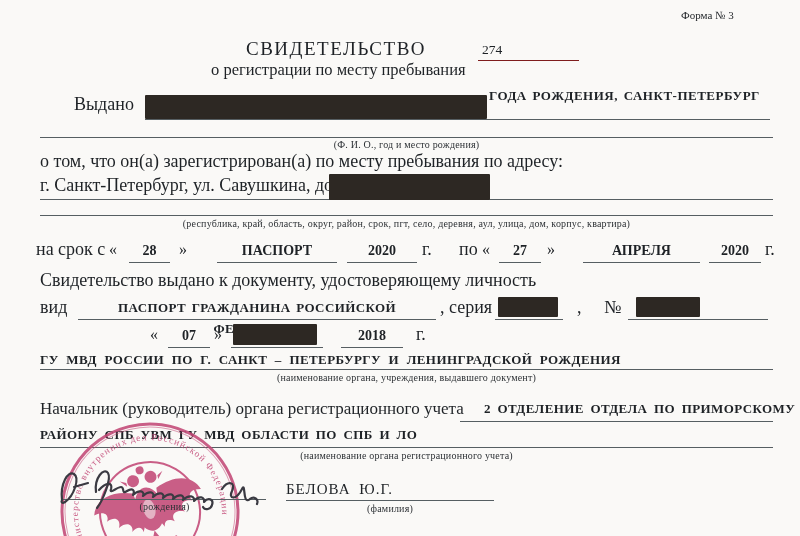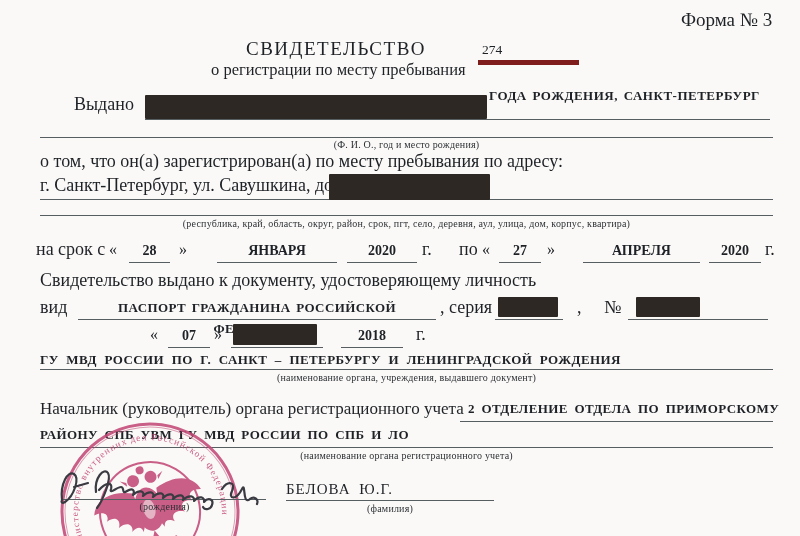--- a/index.html
+++ b/index.html
@@ -18,25 +18,25 @@
   .redact{position:absolute;background:#2d2823;border-radius:1px;z-index:2;}
   .bcaps{font-weight:bold;font-size:13px;letter-spacing:.4px;word-spacing:4px;}
   .qt{font-size:16px;}
   svg{display:block;}
 </style>
 </head>
 <body>
 
 <div class="page">
 
-  <div class="abs" style="top:9px;left:681px;font-size:19px;">Форма № 3</div>
+  <div class="abs" style="top:9px;left:681px;font-size:11px;">Форма № 3</div>
 
   <div class="abs" style="top:38px;left:211px;width:250px;text-align:center;font-size:19px;letter-spacing:1.5px;">СВИДЕТЕЛЬСТВО</div>
 
-  <div class="abs" style="top:42px;left:478px;width:97px;height:18px;border-bottom:5px solid #7f1d1d;font-size:13.5px;padding-left:4px;">274</div>
+  <div class="abs" style="top:42px;left:478px;width:97px;height:18px;border-bottom:1px solid #7f1d1d;font-size:13.5px;padding-left:4px;">274</div>
 
   <div class="abs" style="top:60px;left:211px;width:280px;text-align:left;font-size:16.5px;">о регистрации по месту пребывания</div>
 
   <div class="abs body-txt" style="top:94px;left:74px;">Выдано</div>
   <div class="redact" style="top:95px;left:145px;width:342px;height:24px;"></div>
   <div class="abs bcaps" style="top:88px;left:489px;letter-spacing:.5px;word-spacing:2px;">ГОДА РОЖДЕНИЯ, САНКТ-ПЕТЕРБУРГ</div>
   <div class="rule" style="top:119px;left:145px;width:625px;border-bottom-width:1.6px;"></div>
 
   <div class="rule" style="top:137px;left:40px;width:733px;"></div>
   <div class="abs cap" style="top:139px;left:40px;width:733px;">(Ф. И. О., год и место рождения)</div>
@@ -46,21 +46,21 @@
   <div class="abs body-txt" style="top:175px;left:40px;">г. Санкт-Петербург, ул. Савушкина, дом</div>
   <div class="redact" style="top:174px;left:329px;width:161px;height:26px;"></div>
   <div class="rule" style="top:199px;left:40px;width:733px;"></div>
   <div class="rule" style="top:215px;left:40px;width:733px;"></div>
   <div class="abs cap" style="top:218px;left:40px;width:733px;">(республика, край, область, округ, район, срок, пгт, село, деревня, аул, улица, дом, корпус, квартира)</div>
 
   <div class="abs body-txt" style="top:239px;left:36px;">на срок с</div>
   <div class="abs qt" style="top:241px;left:109px;">«</div>
   <div class="blank" style="top:240px;left:129px;width:41px;">28</div>
   <div class="abs qt" style="top:241px;left:179px;">»</div>
-  <div class="blank" style="top:240px;left:217px;width:120px;">ЯНВАРЯ</div>
+  <div class="blank" style="top:240px;left:217px;width:120px;">ПАСПОРТ</div>
   <div class="blank" style="top:240px;left:347px;width:70px;">2020</div>
   <div class="abs body-txt" style="top:239px;left:422px;">г.</div>
   <div class="abs body-txt" style="top:239px;left:459px;">по</div>
   <div class="abs qt" style="top:241px;left:482px;">«</div>
   <div class="blank" style="top:240px;left:499px;width:42px;">27</div>
   <div class="abs qt" style="top:241px;left:547px;">»</div>
   <div class="blank" style="top:240px;left:583px;width:117px;">АПРЕЛЯ</div>
   <div class="blank" style="top:240px;left:709px;width:52px;">2020</div>
   <div class="abs body-txt" style="top:239px;left:765px;">г.</div>
 
@@ -82,23 +82,23 @@
   <div class="blank" style="top:325px;left:231px;width:92px;"></div>
   <div class="redact" style="top:324px;left:233px;width:84px;height:21px;"></div>
   <div class="blank" style="top:325px;left:341px;width:62px;">2018</div>
   <div class="abs body-txt" style="top:324px;left:416px;">г.</div>
 
   <div class="abs bcaps" style="top:352px;left:40px;">ГУ МВД РОССИИ ПО Г. САНКТ – ПЕТЕРБУРГУ И ЛЕНИНГРАДСКОЙ РОЖДЕНИЯ</div>
   <div class="rule" style="top:369px;left:40px;width:733px;"></div>
   <div class="abs cap" style="top:372px;left:40px;width:733px;">(наименование органа, учреждения, выдавшего документ)</div>
 
   <div class="abs" style="top:399px;left:40px;font-size:17px;">Начальник (руководитель) органа регистрационного учета</div>
-  <div class="abs bcaps" style="top:401px;left:468px;word-spacing:3px;">2 ОТДЕЛЕНИЕ ОТДЕЛА ПО ПРИМОРСКОМУ</div>
+  <div class="abs bcaps" style="top:401px;left:484px;word-spacing:3px;">2 ОТДЕЛЕНИЕ ОТДЕЛА ПО ПРИМОРСКОМУ</div>
   <div class="rule" style="top:421px;left:460px;width:313px;"></div>
-  <div class="abs bcaps" style="top:427px;left:40px;word-spacing:3px;">РАЙОНУ СПБ УВМ ГУ МВД РОССИИ ПО СПБ И ЛО</div>
+  <div class="abs bcaps" style="top:427px;left:40px;word-spacing:3px;">РАЙОНУ СПБ УВМ ГУ МВД ОБЛАСТИ ПО СПБ И ЛО</div>
   <div class="rule" style="top:447px;left:40px;width:733px;"></div>
   <div class="abs cap" style="top:450px;left:40px;width:733px;">(наименование органа регистрационного учета)</div>
 
   <svg class="abs" style="top:412px;left:50px;z-index:1;opacity:.88;" width="200" height="200" viewBox="0 0 200 200" color="#c34977">
     <g transform="rotate(-14 100 100)">
       <circle cx="100" cy="100" r="88" fill="none" stroke="currentColor" stroke-width="3"></circle>
       <circle cx="100" cy="100" r="85" fill="none" stroke="currentColor" stroke-width="1" opacity=".6"></circle>
       <circle cx="100" cy="100" r="50" fill="none" stroke="currentColor" stroke-width="2"></circle>
       <defs>
         <path id="ringArc" d="M 32.3,124.6 A 72,72 0 1 1 167.7,124.6" fill="none"></path>

